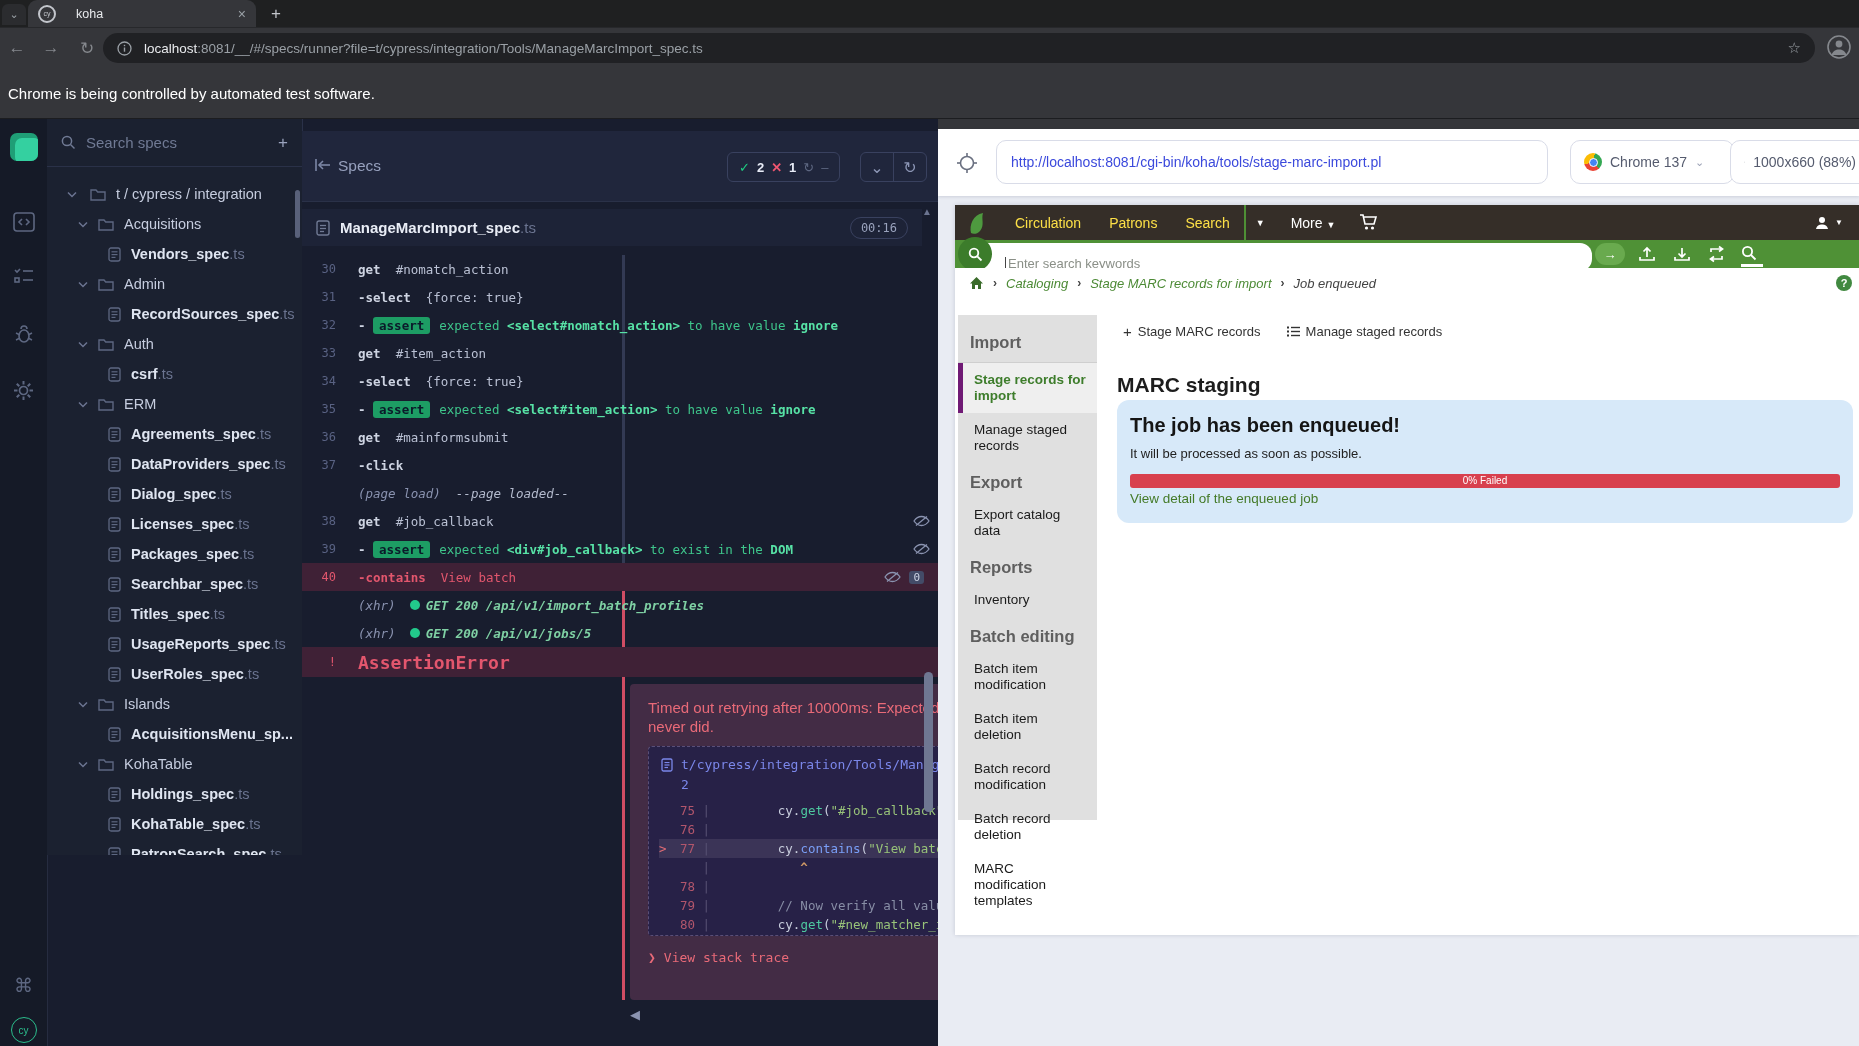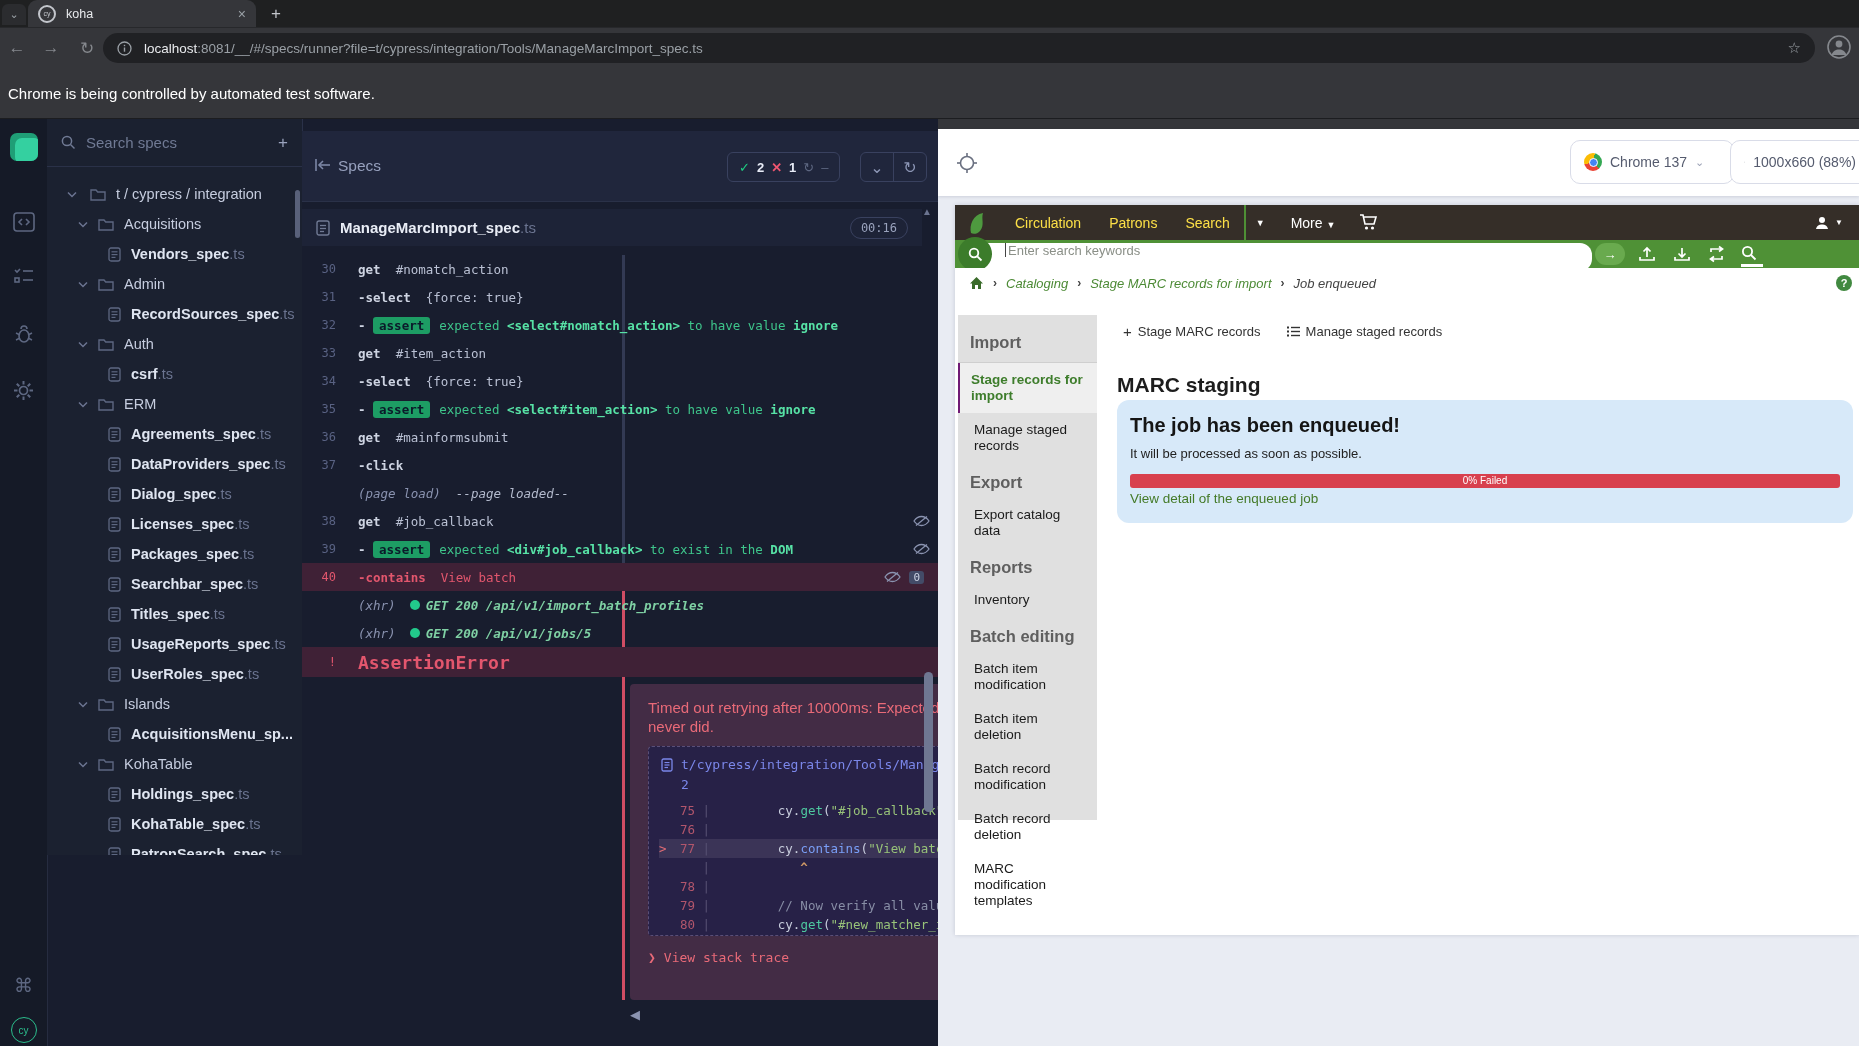--- a/index.html
+++ b/index.html
@@ -9,21 +9,21 @@
   svg{display:block;}
 
   
   #tabstrip{left:0;top:0;width:1859px;height:27px;background:#1f2021;}
   #tabsearch{left:2px;top:4px;width:24px;height:21px;background:#2b2c2f;border-radius:6px 6px 0 0;
     color:#9aa0a6;font-size:11px;display:flex;align-items:center;justify-content:center;}
   #tab{left:28px;top:0;width:228px;height:27px;background:#35363a;border-radius:9px 9px 0 0;
     display:flex;align-items:center;padding:0 10px;box-sizing:border-box;}
   .favicon{width:14px;height:14px;border-radius:50%;border:2px solid #c3c6cc;color:#c3c6cc;
     font-size:7px;display:flex;align-items:center;justify-content:center;flex:none;}
-  #tab .title{color:#e8eaed;font-size:12.5px;margin-left:10px;flex:1;}
+  #tab .title{color:#e8eaed;font-size:12.5px;margin-left:20px;flex:1;}
   #tab .close{color:#9aa0a6;font-size:14px;line-height:1;}
   #newtab{left:266px;top:4px;width:20px;height:20px;color:#c3c6cc;font-size:17px;
     display:flex;align-items:center;justify-content:center;}
   #toolbar{left:0;top:27px;width:1859px;height:42px;background:#35363a;box-shadow:inset 0 1px 0 rgba(0,0,0,.25);}
   .navbtn{position:absolute;top:10px;width:22px;height:22px;color:#85888d;font-size:17px;
     display:flex;align-items:center;justify-content:center;}
   #urlbar{left:103px;top:6px;width:1712px;height:30px;background:#202124;border-radius:15px;
     display:flex;align-items:center;padding:0 14px;box-sizing:border-box;}
   #urlbar .info{color:#9aa0a6;margin-right:12px;flex:none;}
   #urlbar .url{font-size:13.5px;color:#9aa0a6;white-space:nowrap;overflow:hidden;flex:1;}
@@ -146,37 +146,37 @@
   .k-nav{color:#fde047;font-size:14px;margin-left:28px;}
   #k-sep{width:2px;height:35px;background:#4e8f35;margin-left:14px;}
   .k-caret{color:#fff;font-size:9px;margin-left:10px;}
   #k-more{color:#fff;font-size:14px;margin-left:26px;}
   #k-cart{margin-left:24px;color:#fff;}
   #k-user{margin-left:auto;margin-right:16px;color:#fff;display:flex;align-items:center;gap:5px;}
   #k-search{position:absolute;left:0;top:35px;width:904px;height:28px;background:#4f9136;}
   #k-mag{position:absolute;left:3px;top:-3px;width:34px;height:34px;border-radius:50%;background:#3c7c2b;
     display:flex;align-items:center;justify-content:center;color:#fff;}
   #k-input{position:absolute;left:22px;top:3px;width:615px;height:28px;background:#fff;border-radius:12px;
-    display:flex;align-items:flex-start;padding-left:26px;box-sizing:border-box;}
+    display:flex;align-items:flex-end;padding-left:26px;box-sizing:border-box;}
   #k-input .cur{width:1px;height:14px;background:#444;}
   #k-input span{color:#8a8f87;font-size:13px;margin-left:2px;}
   #k-go{position:absolute;left:640px;top:3px;width:30px;height:22px;border-radius:11px;background:#69aa4e;
     color:#fff;display:flex;align-items:center;justify-content:center;font-size:13px;}
   .k-tool{position:absolute;top:5px;color:#fff;}
   #k-crumb{position:absolute;left:0;top:63px;width:904px;height:30px;background:#fff;display:flex;align-items:center;}
   #k-crumb .sep{color:#444;margin:0 9px;font-size:12px;font-weight:bold;}
   #k-crumb a{color:#4c8a35;font-style:italic;font-size:13px;text-decoration:none;}
   #k-crumb .cur{color:#444;font-style:italic;font-size:13px;}
   #k-help{position:absolute;left:881px;top:70px;width:16px;height:16px;border-radius:50%;background:#418940;
     color:#fff;font-size:11px;font-weight:bold;display:flex;align-items:center;justify-content:center;}
   #k-side{position:absolute;left:3px;top:110px;width:139px;height:505px;background:#e0e0e0;box-sizing:border-box;padding-top:8px;}
   .sh{font-size:16.5px;font-weight:bold;color:#5f5f5f;padding:10px 12px 6px 12px;}
   .sh.first{border-bottom:1px solid #cfcfcf;padding-bottom:10px;}
   .si{font-size:13.5px;color:#1a1a1a;padding:9px 10px 9px 16px;line-height:16px;}
-  .si.active{color:#3e7d2c;font-weight:bold;background:#efefef;border-left:2px solid #701a75;padding-left:11px;}
+  .si.active{color:#3e7d2c;font-weight:bold;background:#efefef;border-left:5px solid #701a75;padding-left:11px;}
   #k-main-toolbar{position:absolute;left:168px;top:118px;display:flex;gap:26px;color:#333;font-size:13px;}
   #k-main-toolbar .tbtn{display:flex;align-items:center;gap:6px;}
   #k-h1{position:absolute;left:162px;top:168px;font-size:21px;font-weight:bold;color:#1d1d1d;}
   #k-alert{position:absolute;left:162px;top:195px;width:736px;height:123px;background:#d7e9f9;border-radius:12px;
     box-sizing:border-box;padding:14px 13px;}
   #k-alert .t{font-size:20px;font-weight:bold;color:#151515;}
   #k-alert .b{font-size:13px;color:#222;margin-top:9px;}
   #k-prog{margin-top:13px;height:14px;background:#d8404e;border-radius:3px;position:relative;}
   #k-prog span{position:absolute;left:0;right:0;top:1px;text-align:center;color:#fff;font-size:10px;}
   #k-alert .lnk{margin-top:3px;font-size:13.5px;color:#447a28;}
@@ -809,20 +809,23 @@
       <div class="abs" id="aut-head">
         <svg class="abs" id="sel-btn" width="22" height="22" viewBox="0 0 22 22">
             <circle cx="11" cy="11" r="6.5" fill="none" stroke="currentColor" stroke-width="1.6"></circle>
             <g stroke="currentColor" stroke-width="1.6">
               <line x1="11" y1="1" x2="11" y2="5"></line>
               <line x1="11" y1="17" x2="11" y2="21"></line>
               <line x1="1" y1="11" x2="5" y2="11"></line>
               <line x1="17" y1="11" x2="21" y2="11"></line>
             </g>
           </svg>
+        <div class="abs" id="aut-url">
+            <span>http://localhost:8081/cgi-bin/koha/tools/stage-marc-import.pl</span>
+          </div>
         <div class="pill" id="chrome-pill">
           <span id="chrome-logo"></span>
           <span>Chrome 137</span>
           <span class="caret">⌄</span>
         </div>
         <div class="pill" id="vp-pill">
           <svg width="16" height="14" viewBox="0 0 16 14">
               <path d="M1 13V4h5v5h9v4z" fill="none" stroke="#8a90a4" stroke-width="1.4"></path>
               <line x1="1" y1="7" x2="3" y2="7" stroke="#8a90a4" stroke-width="1.2"></line>
               <line x1="9" y1="11" x2="9" y2="13" stroke="#8a90a4" stroke-width="1.2"></line>

